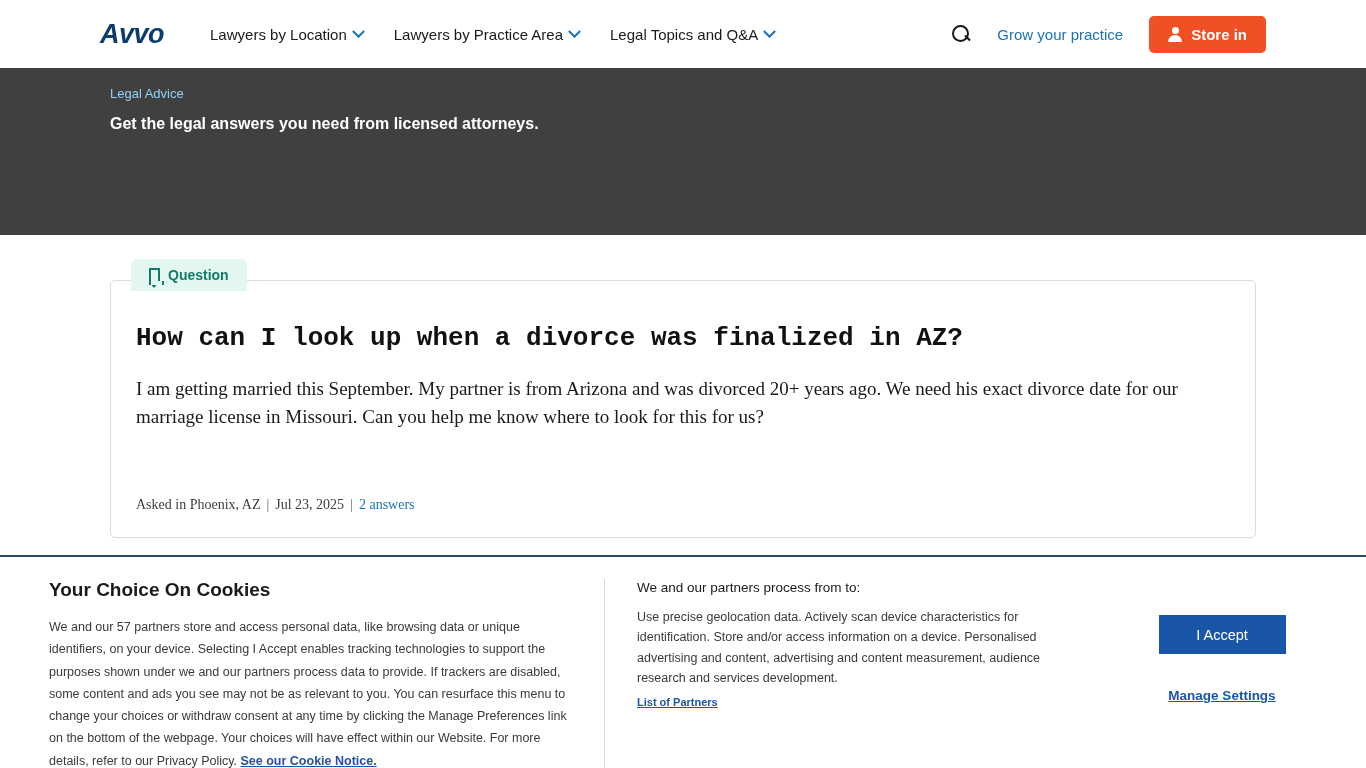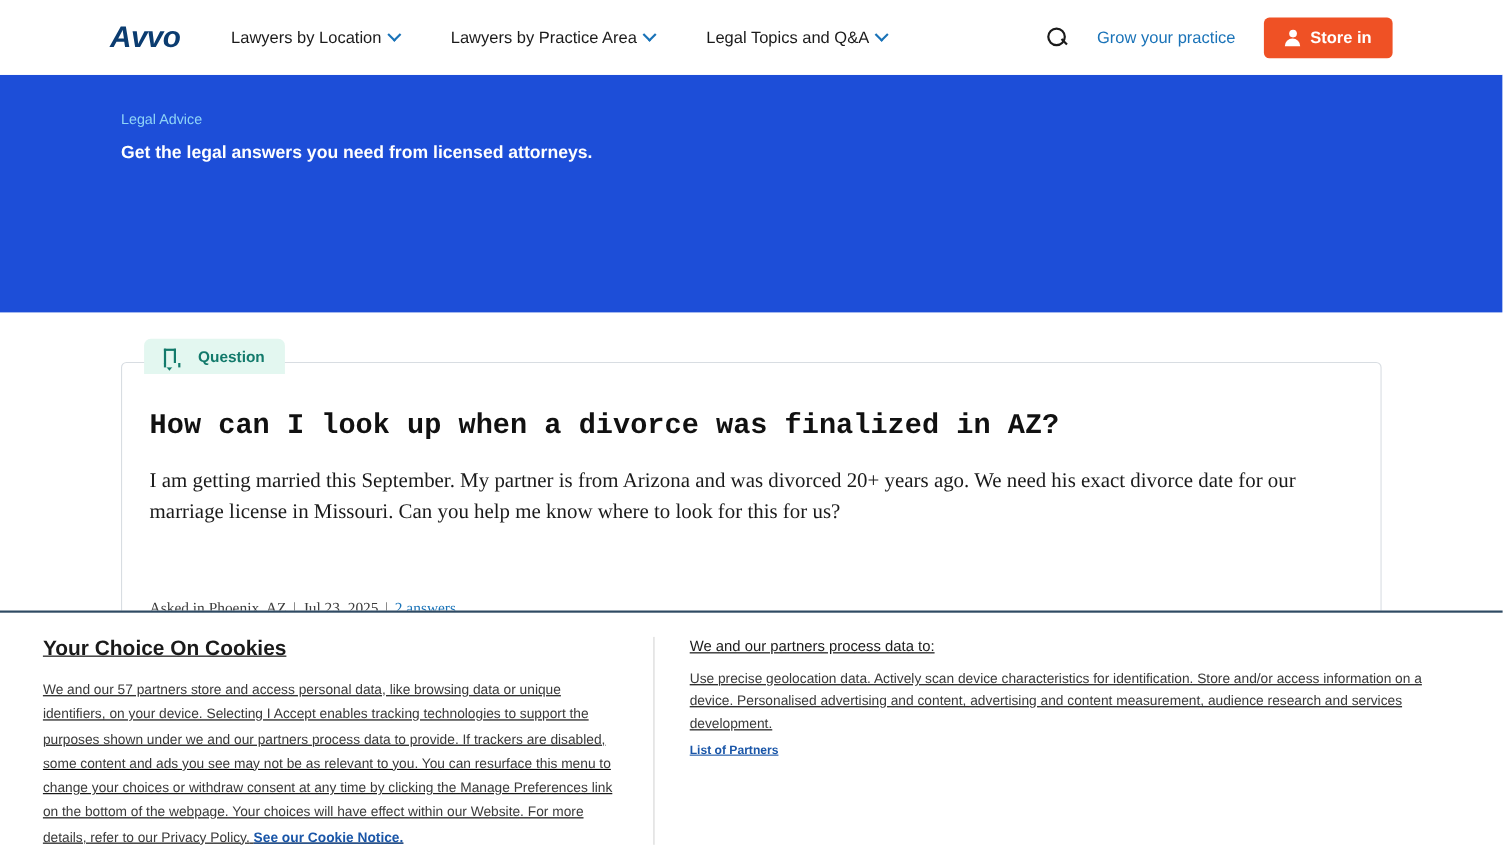--- a/index.html
+++ b/index.html
@@ -22,21 +22,21 @@
   }
   .logo {
     font-size: 27px;
     font-weight: bold;
     font-style: italic;
     color: #0b3c70;
     letter-spacing: -0.5px;
     margin-right: 46px;
     user-select: none;
   }
-  .nav-items { display: flex; align-items: center; gap: 47px; }
+  .nav-items { display: flex; align-items: center; gap: 31px; }
   .nav-item {
     display: flex;
     align-items: center;
     gap: 7px;
     font-size: 15px;
     color: #1a1a1a;
     cursor: pointer;
     white-space: nowrap;
   }
   .chev {
@@ -111,23 +111,23 @@
     content: "";
     position: absolute;
     bottom: 0; left: 0;
     width: 14px; height: 7px;
     border-radius: 7px 7px 0 0;
     background: #ffffff;
   }
 
   
   .hero {
-    background: #1d4ed8;
-    height: 216px;
-    padding: 32px 100px 0 110px;
+    background: #404040;
+    height: 167px;
+    padding: 16px 100px 0 110px;
     color: #ffffff;
   }
   .breadcrumb {
     font-size: 13px;
     color: #8fd4f7;
     cursor: pointer;
     display: inline-block;
   }
   .hero-title {
     font-size: 36px;
@@ -153,21 +153,21 @@
   .qtag {
     position: absolute;
     top: -22px;
     left: 20px;
     background: #e3f7f0;
     border-radius: 6px 6px 0 0;
     height: 32px;
     padding: 0 18px;
     display: flex;
     align-items: center;
-    gap: 20px;
+    gap: 8px;
     font-size: 14px;
     font-weight: bold;
     color: #127a6b;
   }
   .bookmark-icon {
     width: 11px; height: 14px;
     border: 2px solid #127a6b;
     border-bottom: none;
     position: relative;
   }
@@ -217,22 +217,21 @@
   .answers-link { color: #1a73b8; cursor: pointer; }
 
   
   .cookie-banner {
     position: absolute;
     left: 0; right: 0; bottom: 0;
     height: 213px;
     background: #ffffff;
     border-top: 2px solid #2f4a63;
     display: flex;
-    padding: 22px 34px 0 39px;
-    text-decoration: underline;
+    padding: 22px 34px 0 49px;
   }
   .cookie-left {
     width: 556px;
     padding-right: 30px;
     border-right: 1px solid #d5d5d5;
   }
   .cookie-title {
     font-size: 19px;
     font-weight: bold;
     color: #1a1a1a;
@@ -357,18 +356,22 @@
 <div class="cookie-banner">
   <div class="cookie-left">
     <div class="cookie-title">Your Choice On Cookies</div>
     <div class="cookie-text">
       <span>We and our 57 partners store and access personal data, like browsing data or unique identifiers, on your device. Selecting I Accept enables tracking technologies to support the purposes shown under we and our partners process data to provide. If trackers are disabled, some content and ads you see may not be as relevant to you. You can resurface this menu to change your choices or withdraw consent at any time by clicking the Manage Preferences link on the bottom of the webpage. Your choices will have effect within our Website. For more details, refer to our Privacy Policy.</span>
       <span class="cookie-link">See our Cookie Notice.</span>
     </div>
   </div>
 
   <div class="cookie-mid">
-    <div class="cookie-mid-title">We and our partners process data to:</div>
+    <div class="cookie-mid-title">We and our partners process from to:</div>
     <div class="cookie-mid-text">Use precise geolocation data. Actively scan device characteristics for identification. Store and/or access information on a device. Personalised advertising and content, advertising and content measurement, audience research and services development.</div>
     <span class="partners-link">List of Partners</span>
   </div>
 
+  <div class="cookie-right">
+    <button class="accept-btn">I Accept</button>
+    <span class="manage-link">Manage Settings</span>
+  </div>
 </div>
 
 </body></html>

